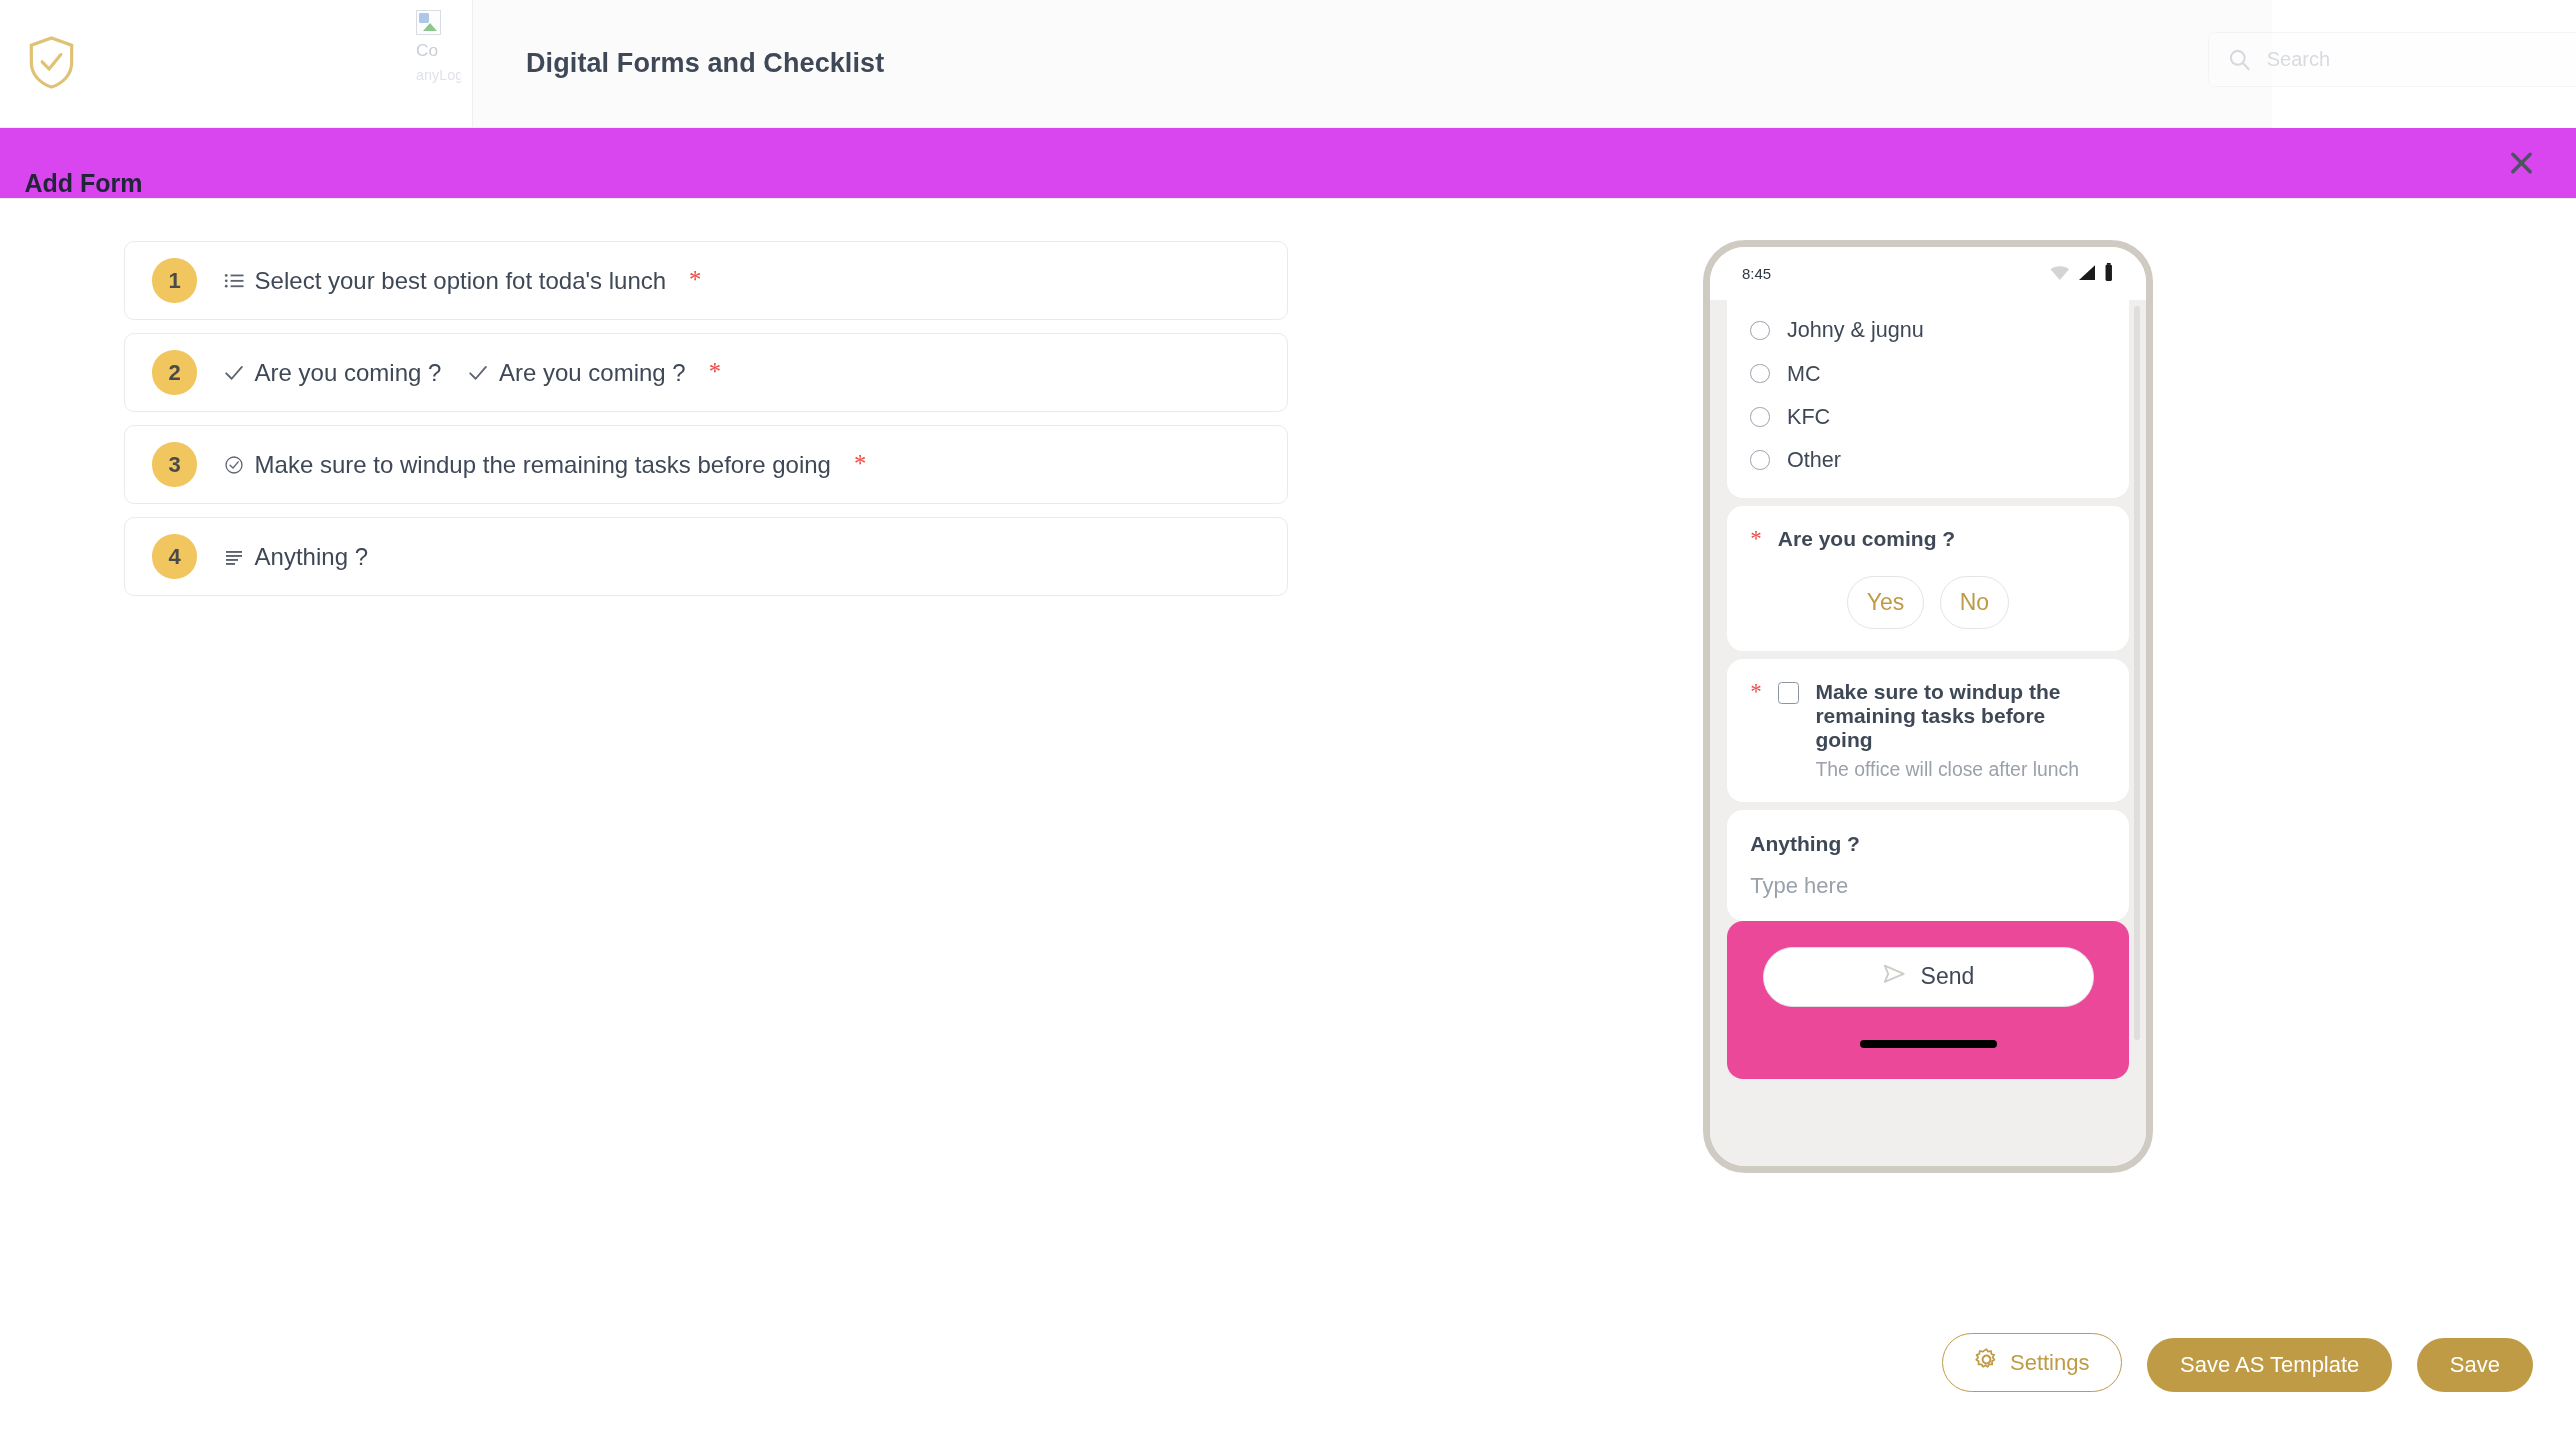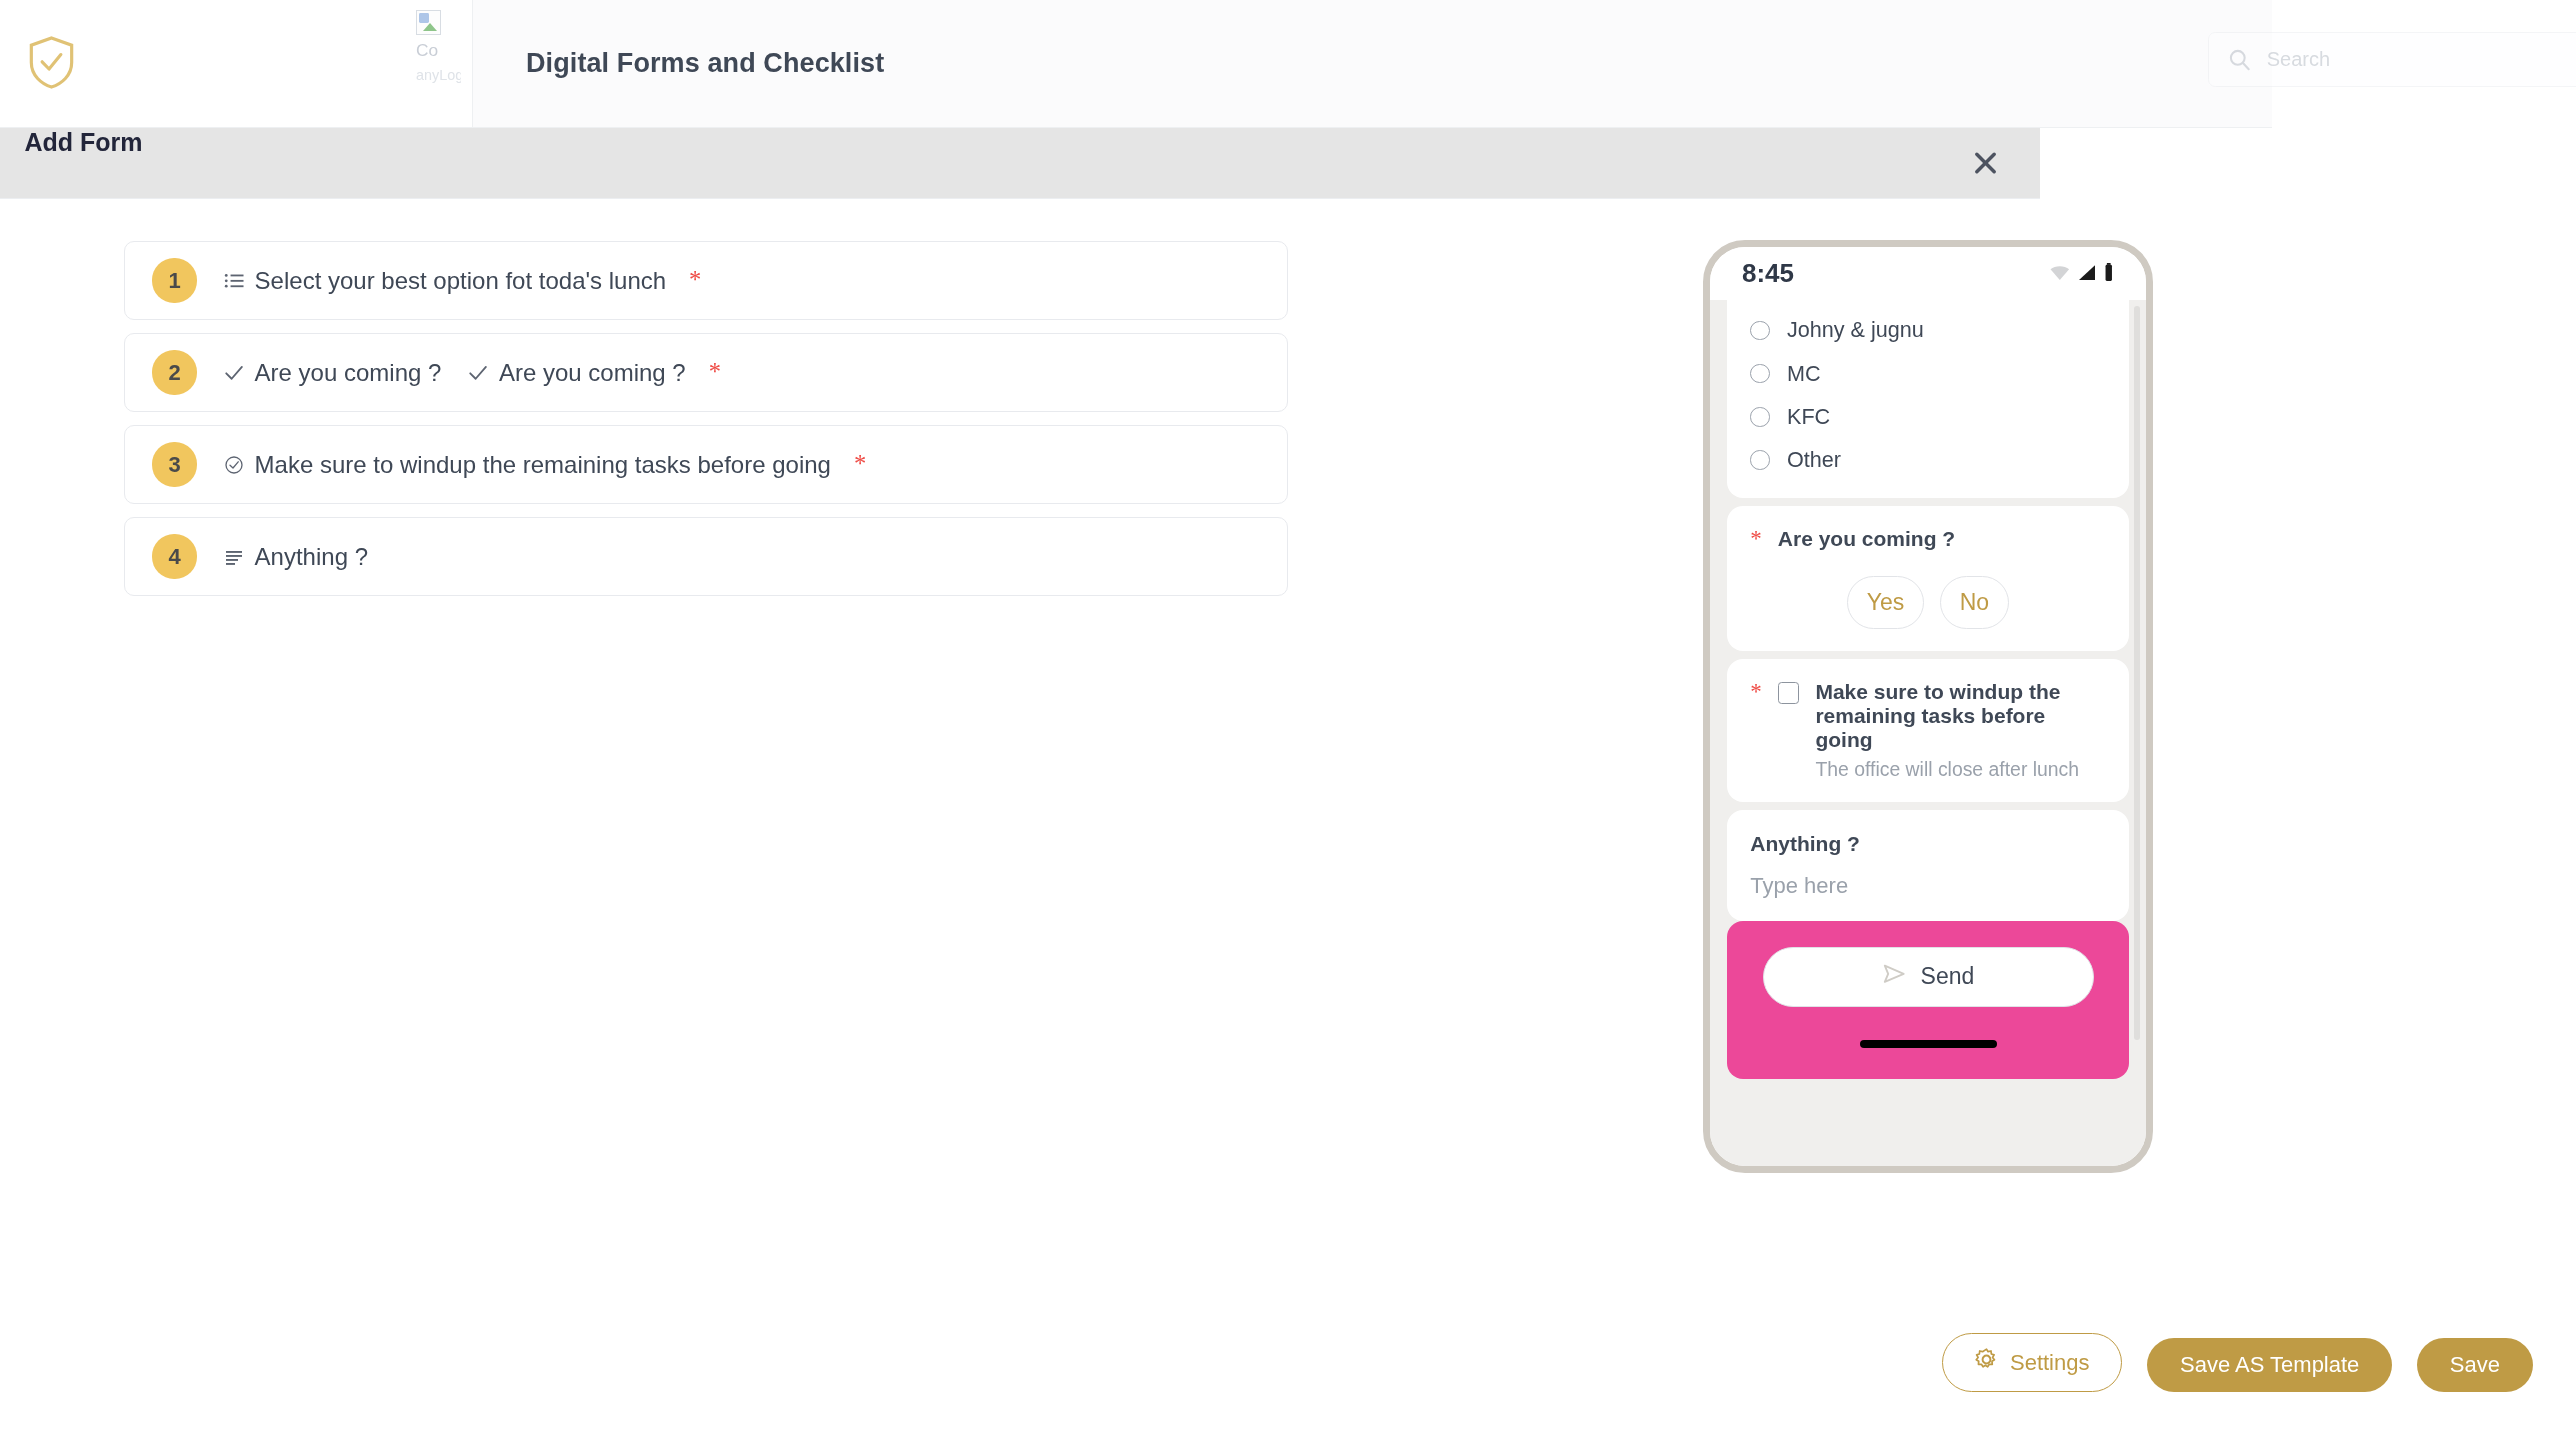--- a/index.html
+++ b/index.html
@@ -79,24 +79,24 @@
     opacity: .55;
   }
   .search-icon-box { margin-left: 18.7px; width: 23px; height: 23px; }
   .search-placeholder {
     margin-left: 16px; font-size: 20px; color: #b8bec7;
   }
 
   
   .modal-header {
     position: absolute; top: 128px; left: 0;
-    width: 2040px; height: 71px;
-    background: #e5e5e5;
+    width: 2576px; height: 71px;
+    background: #d946ef;
     border-bottom: 1.4px solid #eceef1;
-    display: flex; align-items: flex-start;
+    display: flex; align-items: flex-end;
   }
   .modal-title {
     margin-left: 24.5px;
     font-size: 25px; font-weight: bold;
     color: #22253a;
   }
   .modal-close {
     position: absolute; right: 37px; top: 50%;
     transform: translateY(-50%);
     width: 35px; height: 35px;
@@ -179,21 +179,21 @@
     border-radius: 42px;
     background: #ffffff;
     overflow: hidden;
   }
   .phone-status {
     height: 53px; display: flex; align-items: center;
     justify-content: space-between;
     padding: 0 32px 0 32px;
     background: #ffffff;
   }
-  .phone-time { font-size: 26px; color: #2f3847; font-weight: bold; }
+  .phone-time { font-size: 15px; color: #2f3847; }
   .status-icons { display: flex; align-items: center; gap: 5.8px; }
 
   .phone-screen {
     height: 866px;
     background: #f0efed;
     padding: 0 17.3px;
     position: relative;
     overflow: hidden;
   }
   .p-card {

